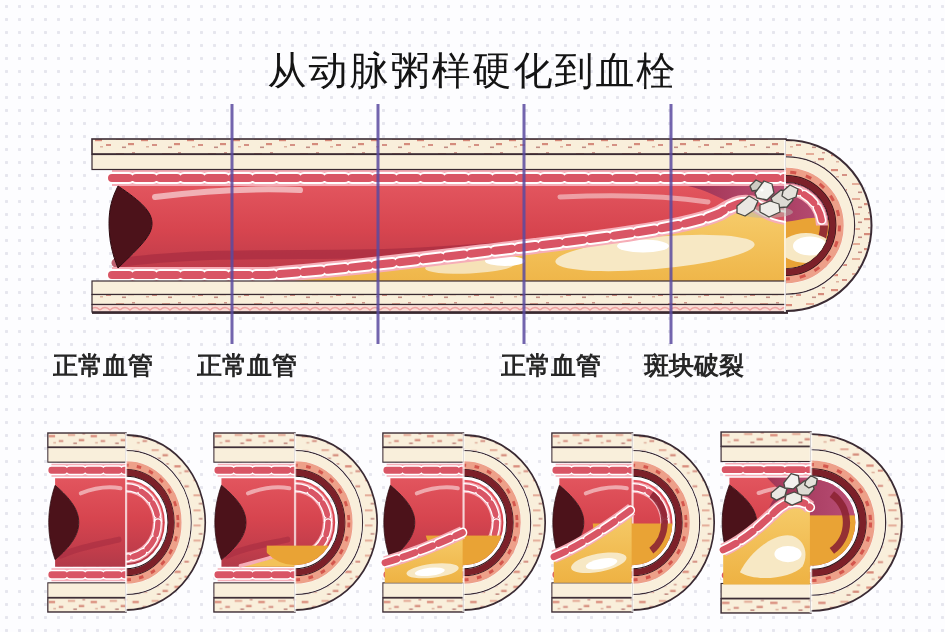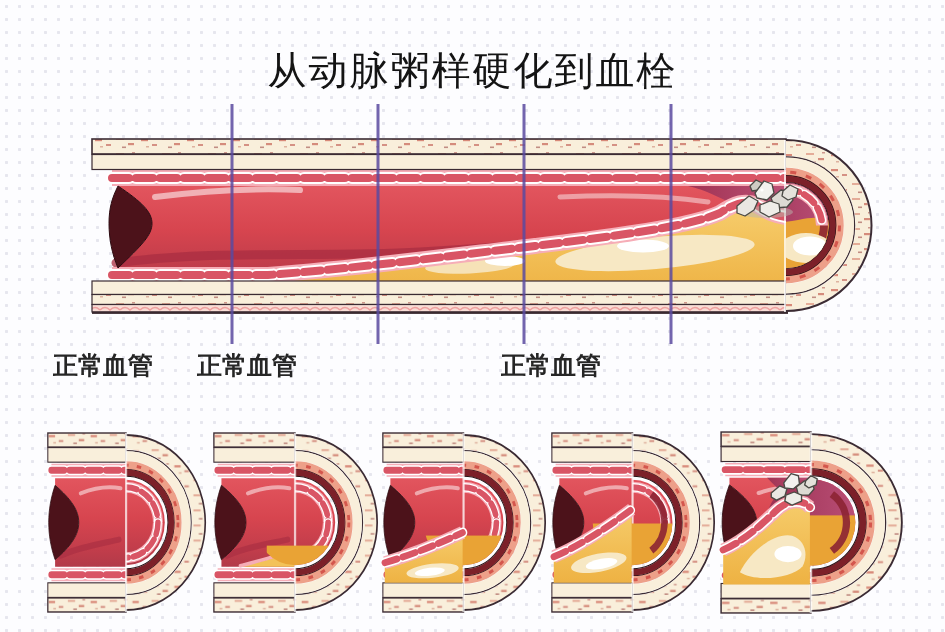--- a/index.html
+++ b/index.html
@@ -291,13 +291,14 @@
   <span>正常血管</span>
   <span></span>
 </div>
 <div class="stage-label" style="left:355px">
 </div>
 <div class="stage-label" style="left:501px">
   <span>正常血管</span>
   <span></span>
 </div>
 <div class="stage-label" style="left:644px">
+  <span>斑块破裂</span>
 </div>
 
 </body></html>

